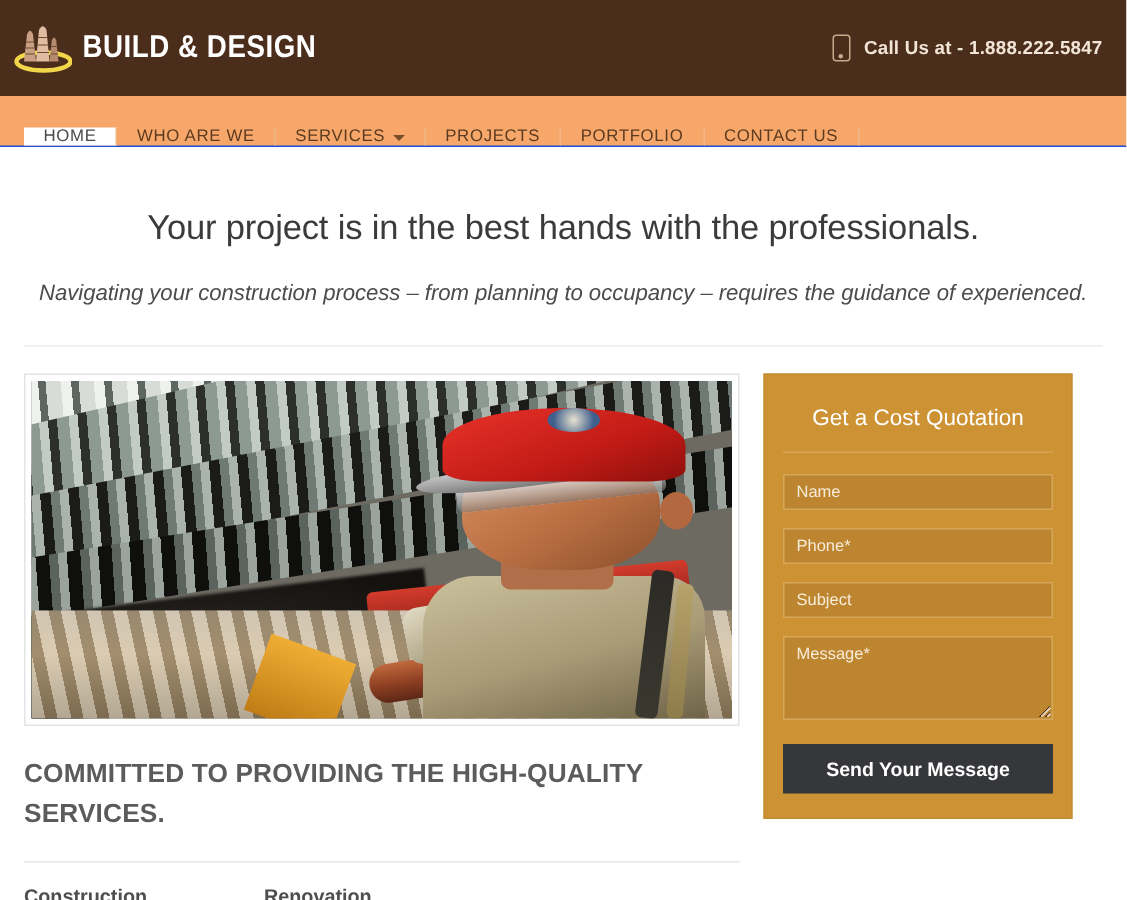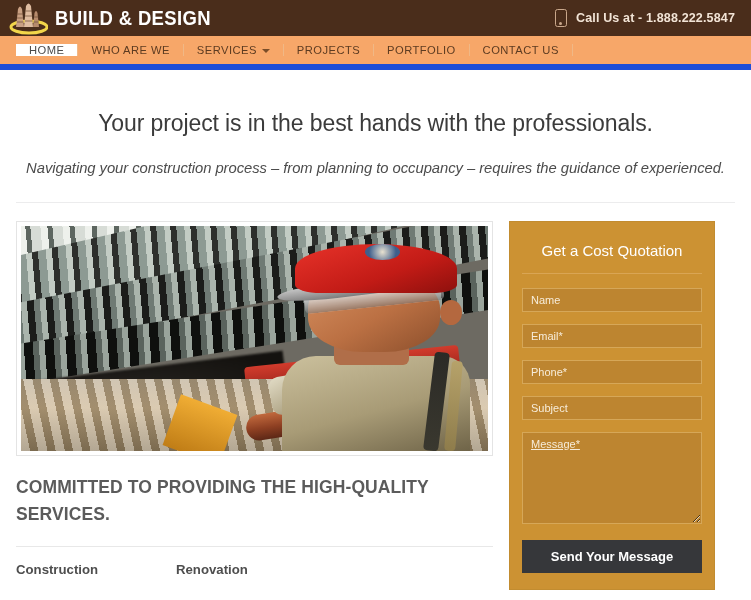--- a/index.html
+++ b/index.html
@@ -5,21 +5,21 @@
   * { box-sizing: border-box; margin: 0; padding: 0; }
   html, body {
     width: 751px; height: 600px;
     background: #ffffff;
     font-family: "Liberation Sans", sans-serif;
     overflow: hidden;
   }
 
   
   .topbar {
-    height: 36px;
+    height: 64px;
     background: #4a2d1b;
     display: flex;
     align-items: center;
     justify-content: space-between;
     padding: 0 16px 0 8px;
     position: relative;
   }
   .logo-wrap { display: flex; align-items: center; gap: 7px; }
   .logo-mark { width: 40px; height: 34px; position: relative; flex: none; }
   .logo-text {
@@ -42,23 +42,23 @@
   .call-text {
     color: #f2e4d6; font-size: 12.5px; font-weight: 700;
     letter-spacing: 0.15px; white-space: nowrap;
   }
 
   
   .nav {
     height: 34px;
     background: #f7a769;
     display: flex;
-    align-items: center;
+    align-items: flex-end;
     padding-left: 16px;
-    border-bottom: 6px solid #1d4ed8;
+    border-bottom: 1px solid #1d4ed8;
   }
   .nav-item {
     display: flex; align-items: center; gap: 5px;
     padding: 0 13px;
     font-size: 11.2px;
     font-weight: 400;
     letter-spacing: 0.45px;
     color: #5c3b21;
     border-right: 1px solid #eeb municipio;
     border-right: 1px solid #f0b886;
@@ -300,21 +300,21 @@
     border: 1px solid #d6a758;
     color: #f5ead6;
     font-family: "Liberation Sans", sans-serif;
     font-size: 11px;
     padding: 5px 8px;
     margin-bottom: 12px;
     display: block;
     outline: none;
   }
   .fld::placeholder { color: #f7ecd9; opacity: 1; }
-  .fld-msg { height: 92px; resize: vertical; margin-bottom: 16px; text-decoration: underline; }
+  .fld-msg { height: 56px; resize: vertical; margin-bottom: 16px; }
   .send-btn {
     width: 100%;
     background: #36373a;
     border: none;
     color: #ffffff;
     font-family: "Liberation Sans", sans-serif;
     font-size: 13px;
     font-weight: 700;
     padding: 9px 0;
     cursor: pointer;
@@ -424,21 +424,20 @@
       <div class="svc-col">Renovation</div>
     </div>
   </div>
 
   <div class="right-col">
     <div class="quote">
       <div class="quote-title">Get a Cost Quotation</div>
       <div class="quote-sep"></div>
 
       <input class="fld" type="text" placeholder="Name" style="">
-      <input class="fld" type="text" placeholder="Email*" style="">
       <input class="fld" type="text" placeholder="Phone*" style="">
       <input class="fld" type="text" placeholder="Subject" style="">
       <textarea class="fld fld-msg" placeholder="Message*" style=""></textarea>
 
       <button class="send-btn">Send Your Message</button>
     </div>
   </div>
 </div>
 
 </body></html>

